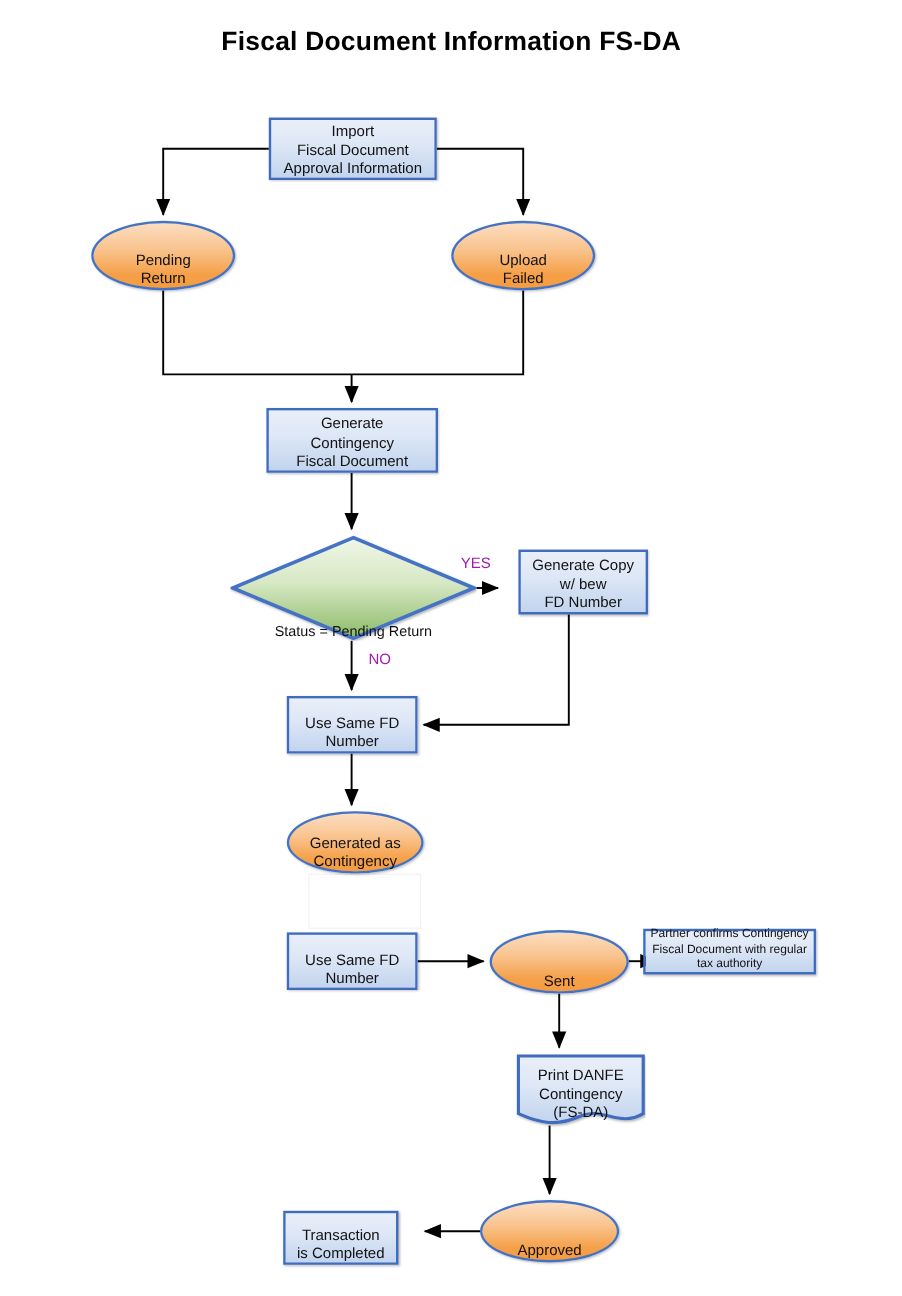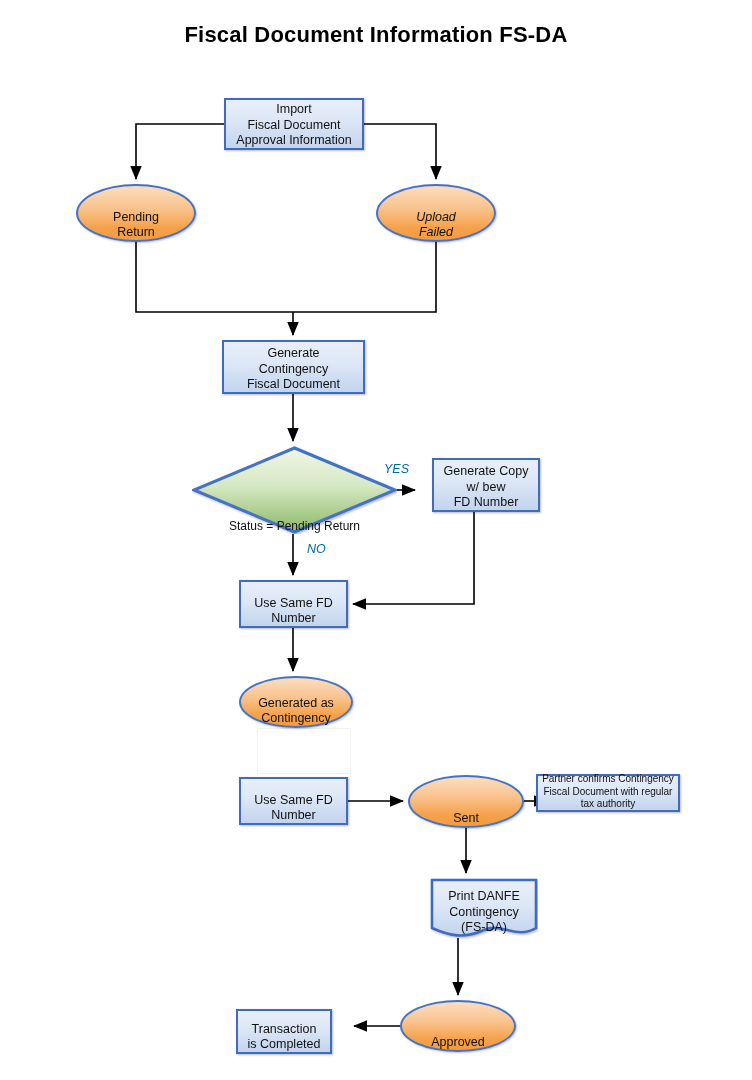--- a/index.html
+++ b/index.html
@@ -102,24 +102,23 @@
   }
   .shape-doc .node-label {
     position: relative;
     z-index: 1;
     transform: translateY(-5px);
   }
 
   .edge-label {
     position: absolute;
     font-size: 12.5px;
-    color: #0369a1;
+    color: #a21caf;
     z-index: 4;
     white-space: nowrap;
-    font-style: italic;
   }
 
   .ghost-box {
     position: absolute;
     border: 1px solid #f2f2f2;
     background: #ffffff;
     z-index: 1;
   }
 </style>
 </head>
@@ -192,21 +191,21 @@
   <span class="node-label">Import
 Fiscal Document
 Approval Information</span>
 </div>
 
 <div class="node shape-ellipse" style="left:76px; top:184px; width:120px; height:58px;">
   <span class="node-label">Pending
 Return</span>
 </div>
 
-<div class="node shape-ellipse" style="left:376px; top:184px; width:120px; height:58px;font-style:italic;">
+<div class="node shape-ellipse" style="left:376px; top:184px; width:120px; height:58px;">
   <span class="node-label">Upload
 Failed</span>
 </div>
 
 <div class="node shape-rect" style="left:222px; top:340px; width:143px; height:54px;">
   <span class="node-label">Generate
 Contingency
 Fiscal Document</span>
 </div>
 

